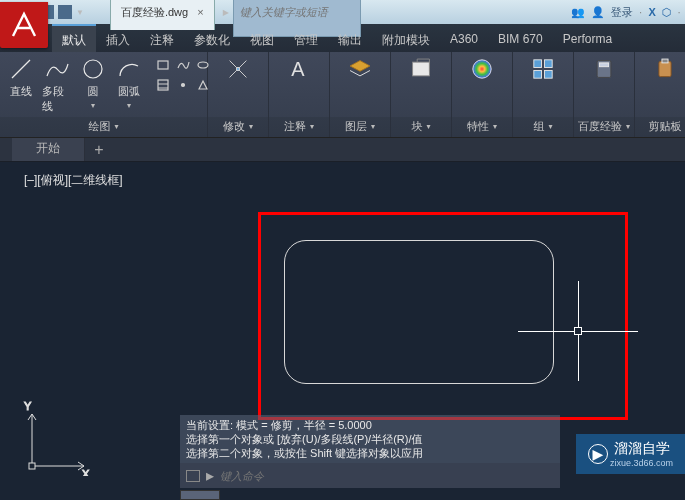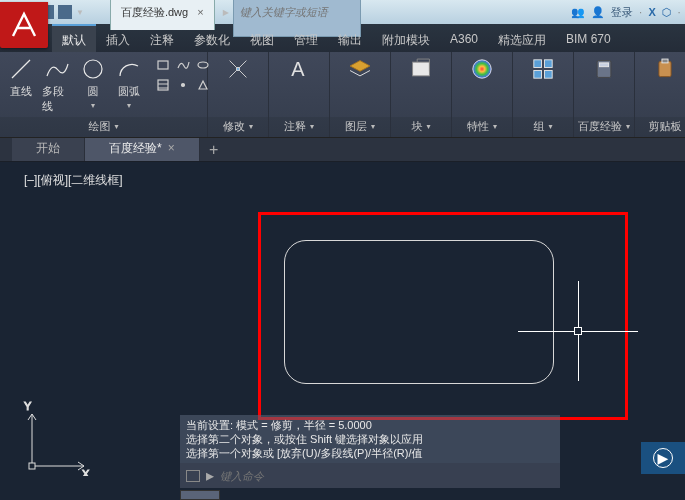--- a/index.html
+++ b/index.html
@@ -106,22 +106,22 @@
   <div class="menu-tabs">
     <div class="menu-tab active">默认</div>
     <div class="menu-tab">插入</div>
     <div class="menu-tab">注释</div>
     <div class="menu-tab">参数化</div>
     <div class="menu-tab">视图</div>
     <div class="menu-tab">管理</div>
     <div class="menu-tab">输出</div>
     <div class="menu-tab">附加模块</div>
     <div class="menu-tab">A360</div>
-    <div class="menu-tab">精选应用</div>
     <div class="menu-tab">BIM 670</div>
+    <div class="menu-tab">Performa</div>
   </div>
 </div>
 
 <div class="ribbon">
 
   <div class="panel" style="min-width:208px">
     <div class="panel-body">
       <div class="tool">
         <div class="ico">
             <svg viewBox="0 0 26 26">
@@ -337,24 +337,20 @@
     <div class="panel-label">
         <span>剪贴板</span>
       </div>
   </div>
 </div>
 
 <div class="draw-tabs">
   <div class="draw-tab">
       <span>开始</span>
     </div>
-  <div class="draw-tab active">
-    <span>百度经验*</span>
-    <span style="color:#aaa">×</span>
-  </div>
   <div class="draw-tab-add">+</div>
 </div>
 
 <div class="canvas">
   <div class="viewport-label">[–][俯视][二维线框]</div>
   <div class="redbox"></div>
   <div class="roundrect"></div>
   <div class="crosshair">
     <div class="h"></div>
       <div class="v"></div>
@@ -369,28 +365,32 @@
       <path d="M18 18 L14 24 M18 18 L22 24"></path>
       <rect x="15" y="67" width="6" height="6" fill="#1a2433"></rect>
       <text x="68" y="82">X</text>
       <text x="10" y="14">Y</text>
     </svg>
   </div>
 
   <div class="cmdwrap">
     <div class="cmd-log">
       <div>当前设置: 模式 = 修剪，半径 = 5.0000</div>
+      <div>选择第一个对象或 [放弃(U)/多段线(P)/半径(R)/值</div>
       <div>选择第二个对象，或按住 Shift 键选择对象以应用</div>
-      <div>选择第一个对象或 [放弃(U)/多段线(P)/半径(R)/值</div>
     </div>
     <div class="cmd-input">
       <div class="cmd-icon"></div>
       <span style="color:#aaa">▸</span>
       <input placeholder="键入命令" style="">
     </div>
   </div>
 
   <div class="scroll-handle"></div>
 
   <div class="watermark">
     <div class="play">▶</div>
+    <div>
+      <div>溜溜自学</div>
+      <div class="sub">zixue.3d66.com</div>
+    </div>
   </div>
 </div>
 
 </body></html>

